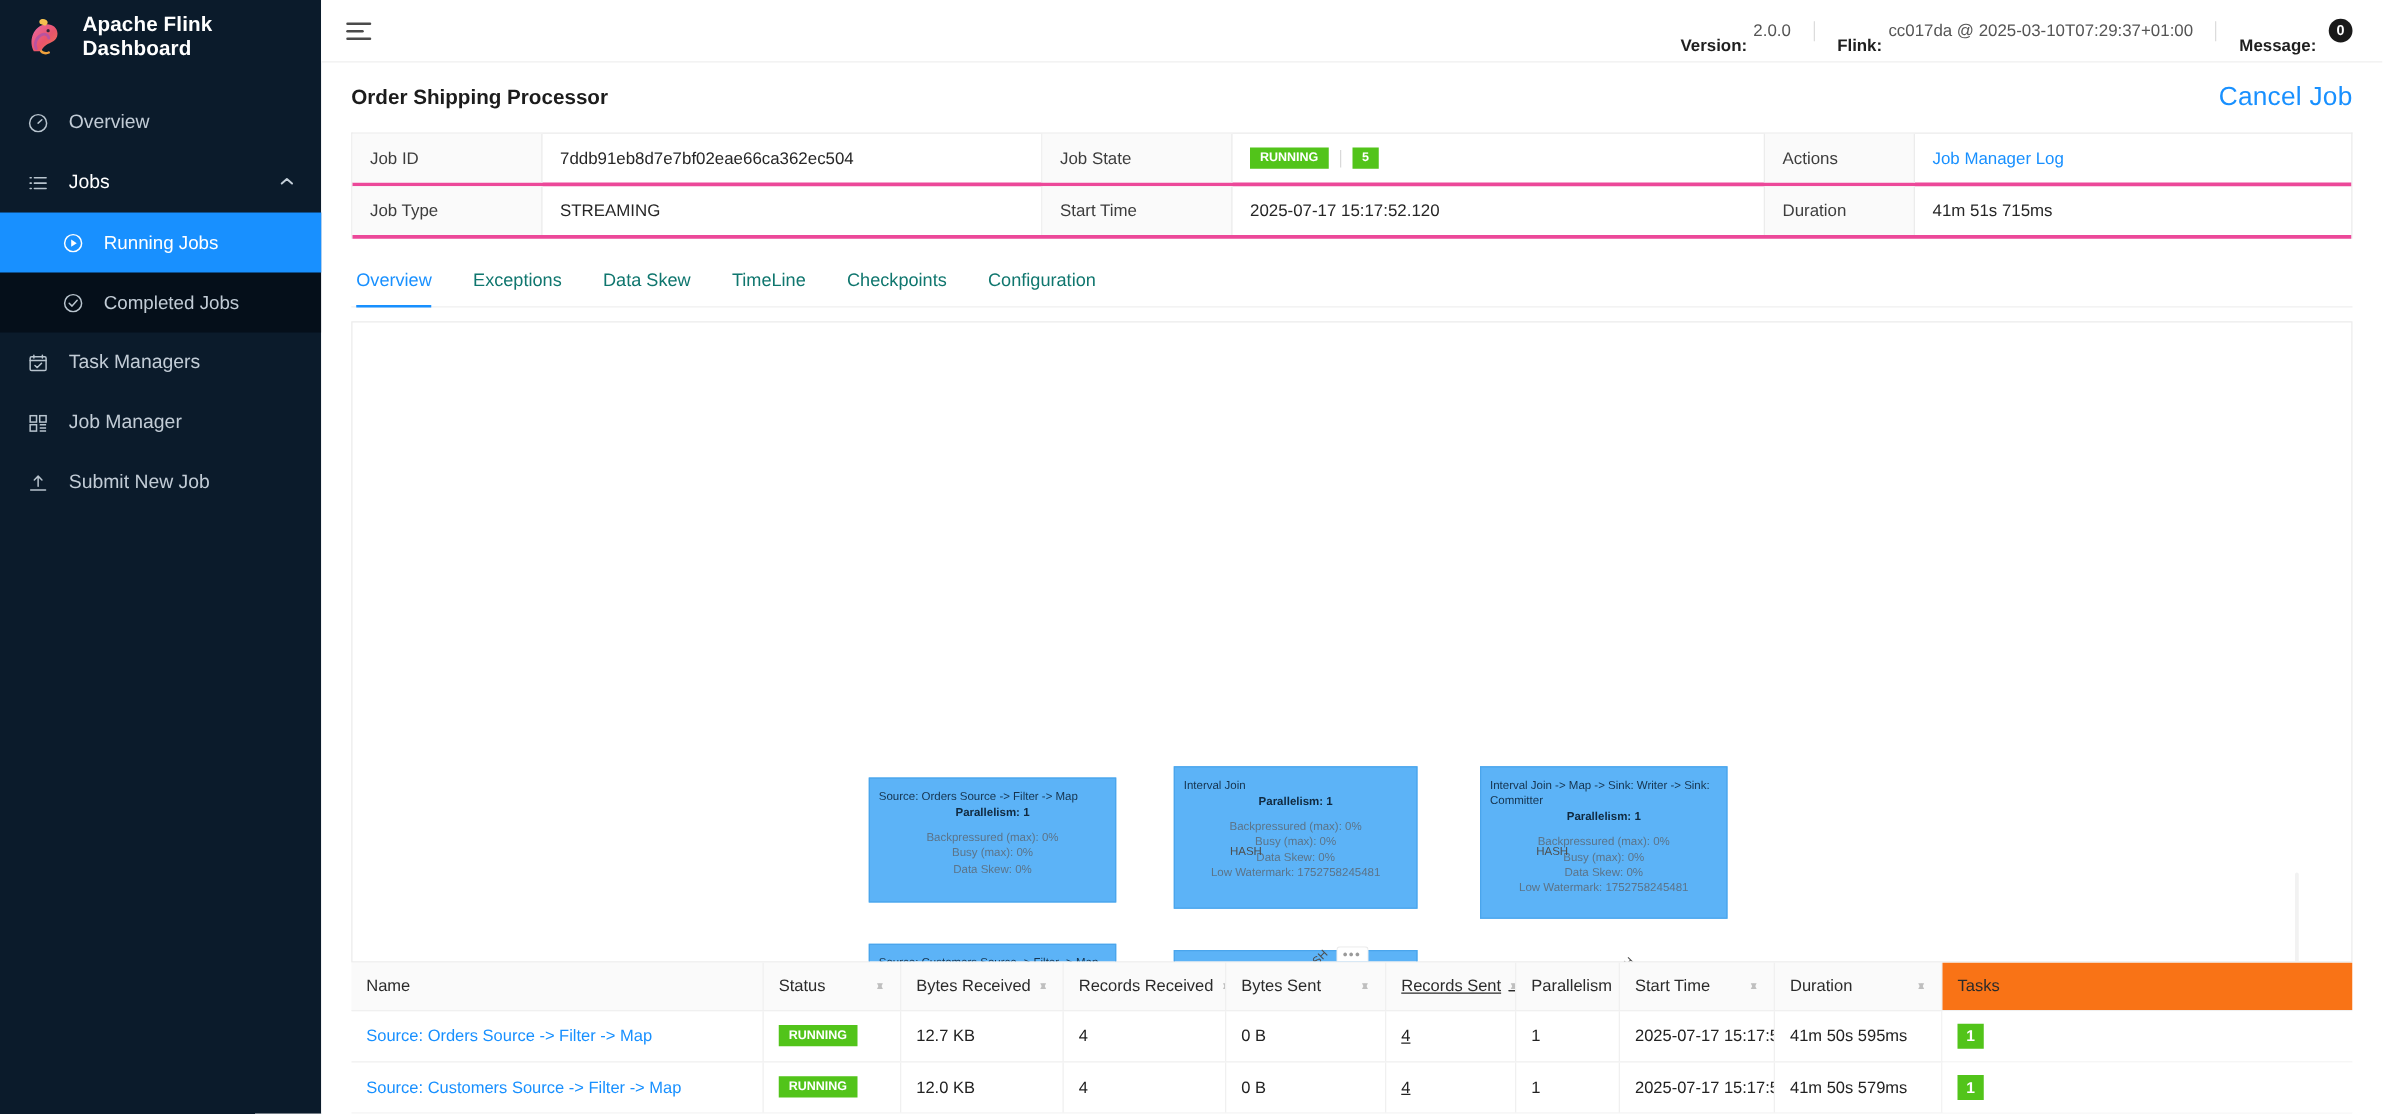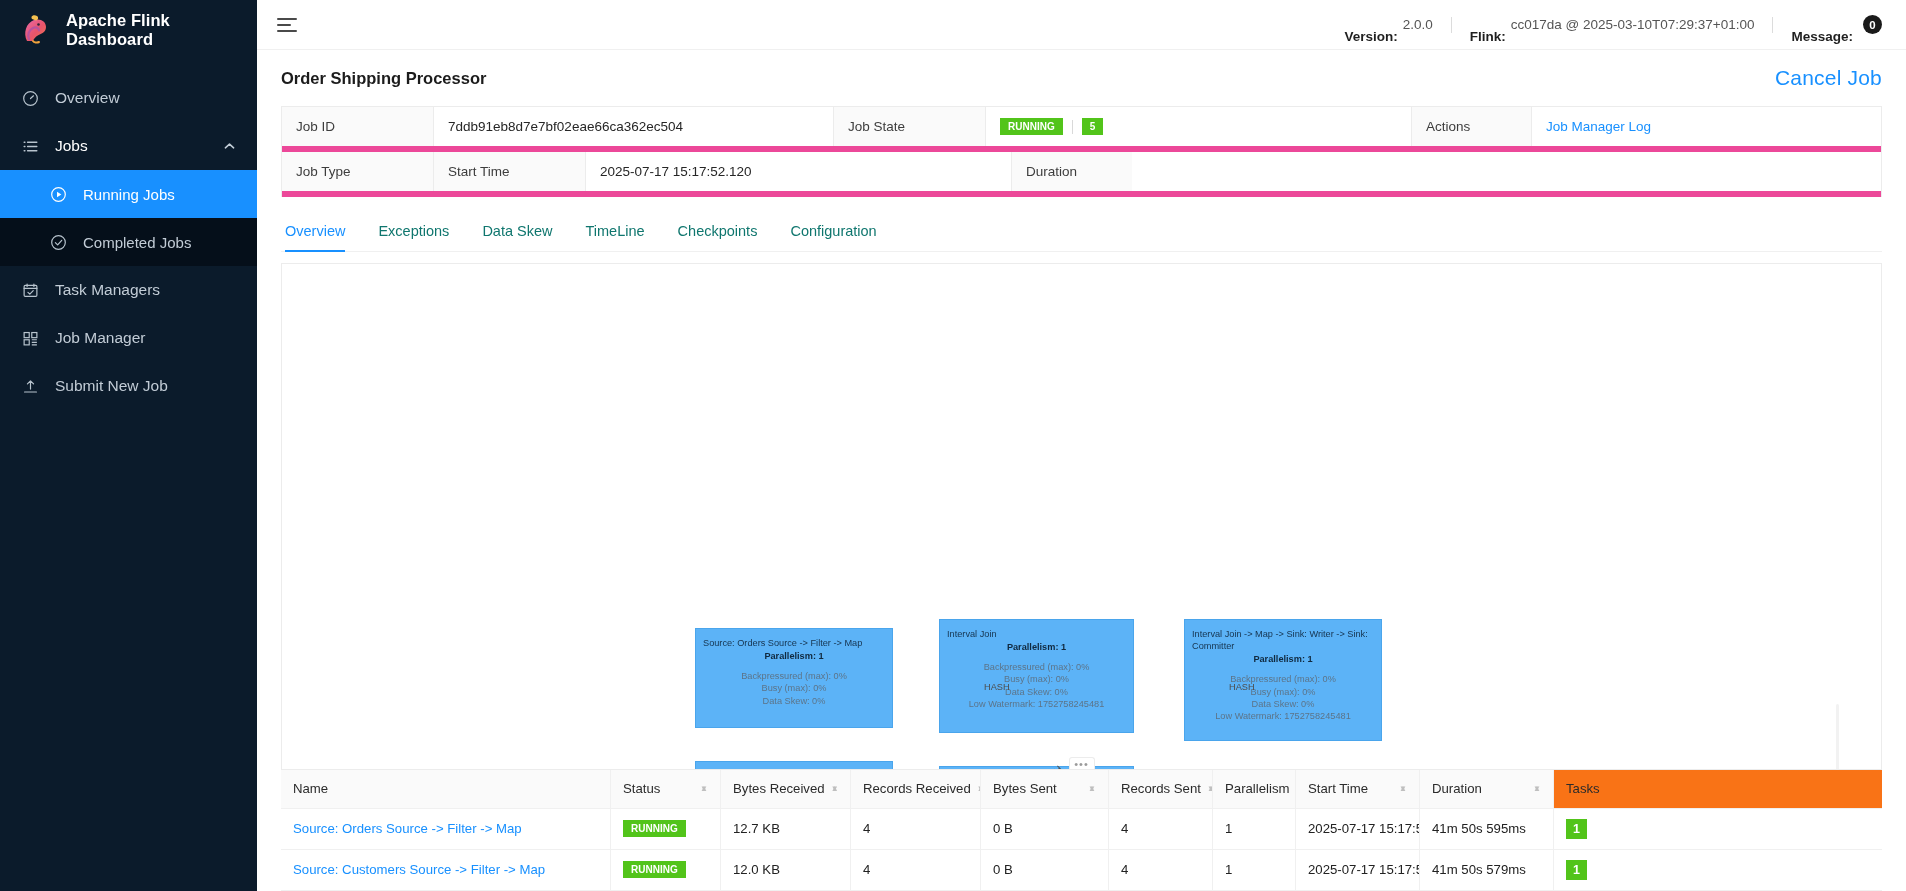--- a/index.html
+++ b/index.html
@@ -85,21 +85,21 @@
     margin-left: auto; color: #1890ff; font-size: 21px;
     cursor: pointer; letter-spacing: .2px;
   }
 
   
   .info-table {
     margin: 8px 24px 0 24px;
     border: 1px solid #ececec; border-bottom: none;
     font-size: 13.5px;
   }
-  .info-row { display: flex; border-bottom: 6px solid #ec4899; }
+  .info-row { display: flex; border-bottom: 3px solid #ec4899; }
   .info-cell {
     padding: 10px 14px; display: flex; align-items: center;
     min-height: 39px; overflow: hidden; white-space: nowrap;
   }
   .info-cell.label { background: #fafafa; color: #3d3d3d; border-right: 1px solid #ececec; }
   .info-cell.value { color: #262626; border-right: 1px solid #ececec; }
   .info-cell:last-child { border-right: none; }
   .c-jobid-l { width: 152px; } .c-jobid-v { width: 400px; }
   .c-state-l { width: 152px; } .c-state-v { width: 426px; }
   .c-act-l   { width: 120px; } .c-act-v   { flex: 1; }
@@ -162,21 +162,21 @@
     min-height: 38px; white-space: nowrap; overflow: hidden;
     border-right: 1px solid #f0f0f0; gap: 6px;
   }
   .vt-head .vt-cell { position: relative; }
   .vt-cell:last-child { border-right: none; }
   .col-name   { width: 330px; }
   .col-status { width: 110px; }
   .col-bytesr { width: 130px; }
   .col-recr   { width: 130px; }
   .col-bytess { width: 128px; }
-  .col-recs   { width: 104px; }
+  .col-recs   { width: 104px; text-decoration: underline; }
   .col-par    { width: 83px; }
   .col-start  { width: 124px; }
   .col-dur    { width: 134px; }
   .col-tasks  { flex: 1; background: #fff; }
   .vt-head .col-tasks { background: #f97316; }
   .sorter { margin-left: auto; display: flex; flex-direction: column; line-height: 0; color: #bfbfbf; }
   .sorter span { font-size: 8px; }
   .tasks-1 {
     background: #52c41a; color: #fff; font-size: 12.5px; font-weight: bold;
     padding: 2px 7px; display: inline-block; line-height: 1.3;
@@ -330,23 +330,25 @@
           <span class="state-sep"></span>
           <span class="tag-green">5</span>
         </div>
         <div class="info-cell label c-act-l">Actions</div>
         <div class="info-cell value c-act-v">
           <span class="link">Job Manager Log</span>
         </div>
       </div>
       <div class="info-row">
         <div class="info-cell label c-jobid-l">Job Type</div>
+        <div class="info-cell value c-jobid-v">STREAMING</div>
         <div class="info-cell label c-state-l">Start Time</div>
         <div class="info-cell value c-state-v">2025-07-17 15:17:52.120</div>
         <div class="info-cell label c-act-l">Duration</div>
+        <div class="info-cell value c-act-v">41m 51s 715ms</div>
       </div>
     </div>
 
     <div id="tabs">
       <div class="tab active">Overview</div>
       <div class="tab">Exceptions</div>
       <div class="tab">Data Skew</div>
       <div class="tab">TimeLine</div>
       <div class="tab">Checkpoints</div>
       <div class="tab">Configuration</div>

